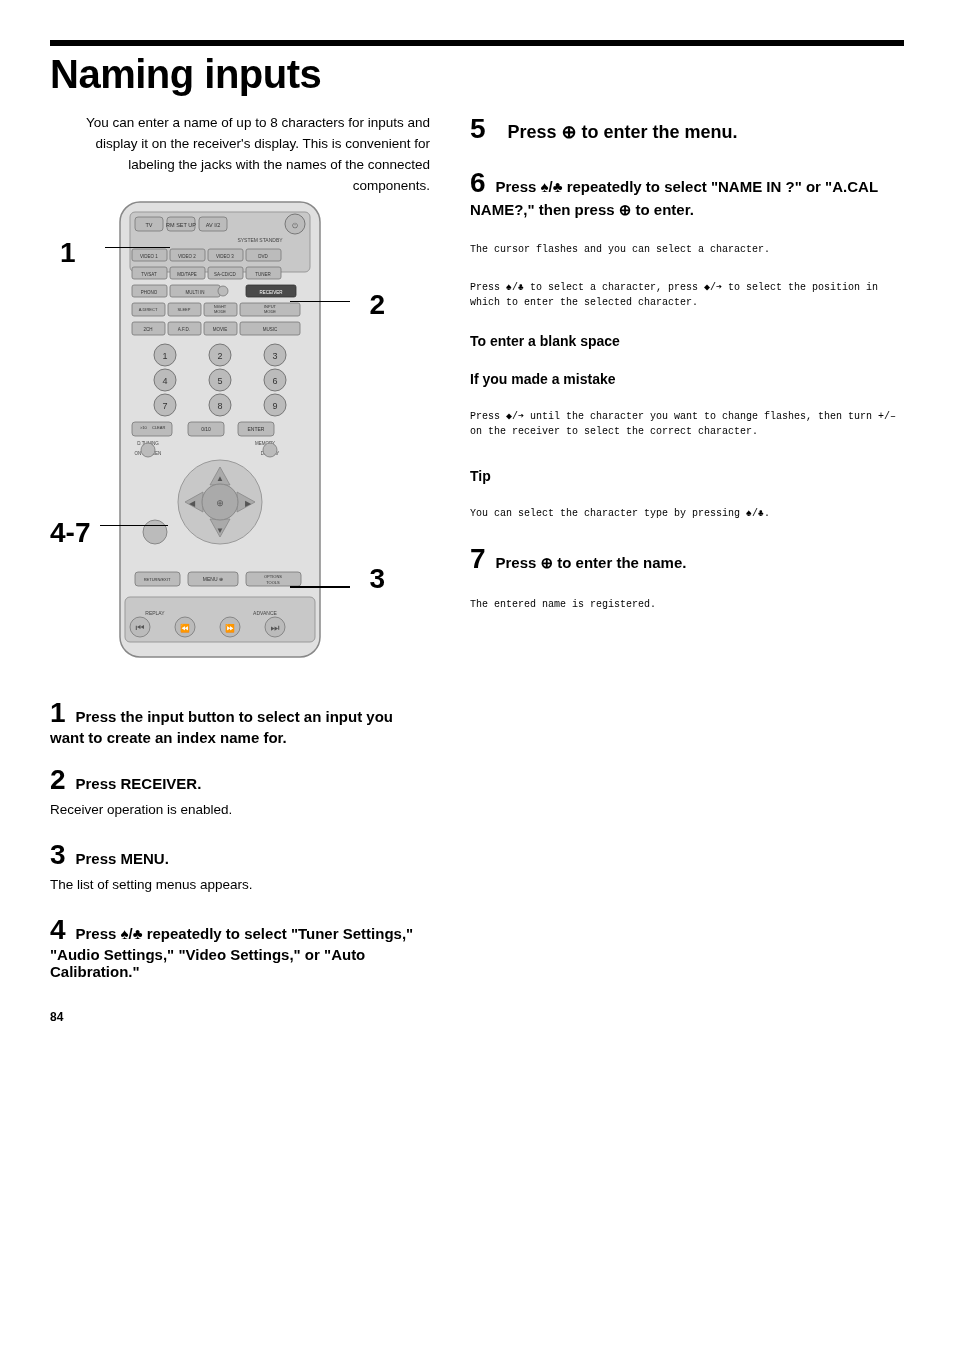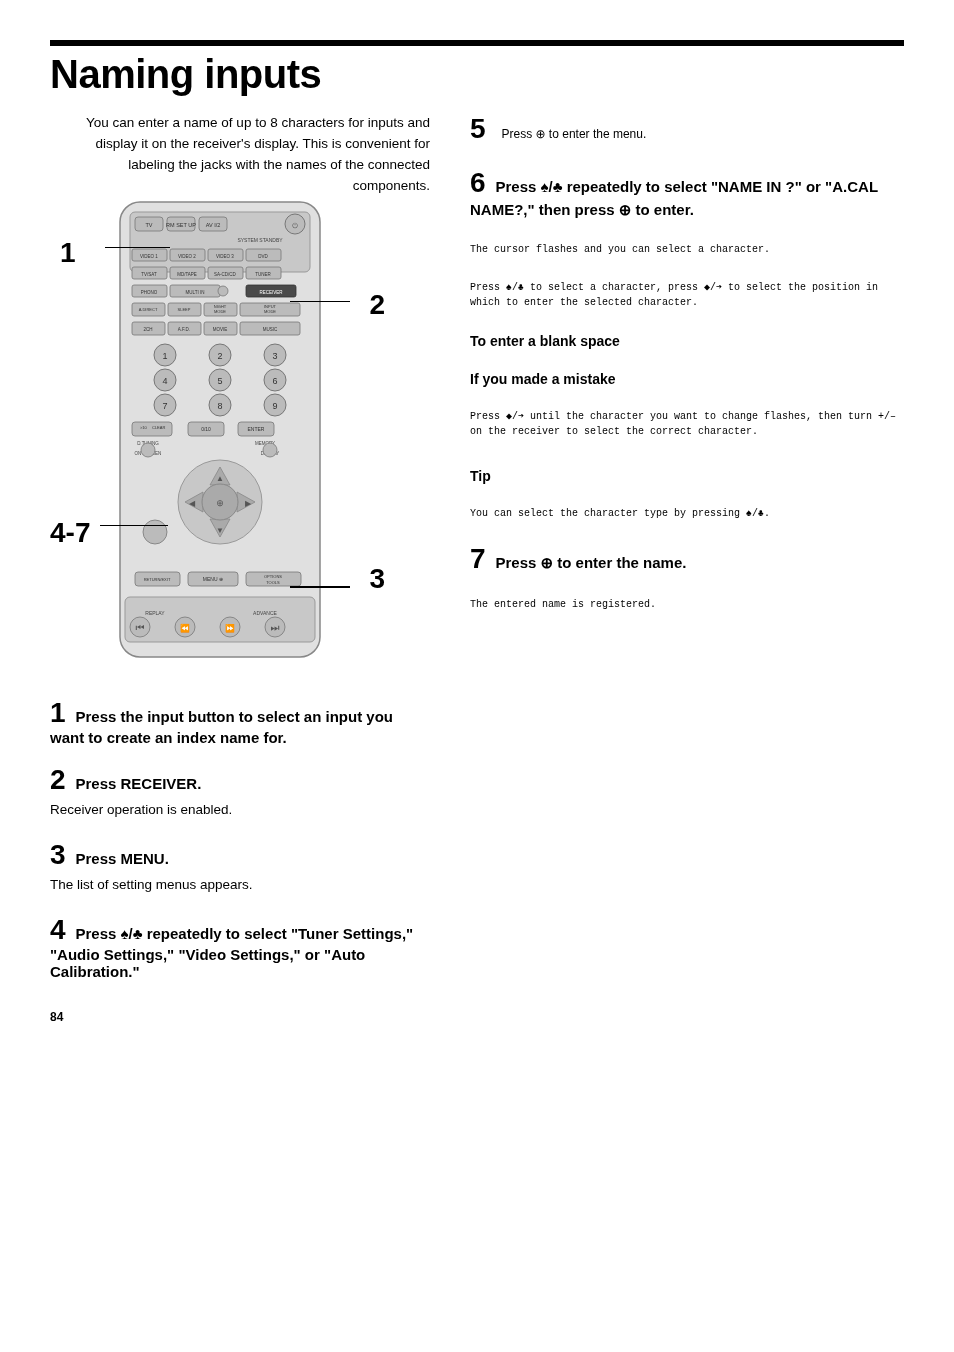--- a/index.html
+++ b/index.html
@@ -298,21 +298,21 @@
 
     </div>
 
     <p class="page-num">84</p>
   </div>
 
   <div class="right-col">
 
     <div class="right-step-block">
       <span class="step-num-large">5</span>
-      <span class="right-step-heading" style="font-size:12px; font-weight:400; margin-left:12px;">Press ⊕ to enter the menu.</span>
+      <span class="right-step-heading" style="font-size:18px; font-weight:700; margin-left:18px;">Press ⊕ to enter the menu.</span>
     </div>
 
     <div class="right-step-block">
       <span class="step-num-large">6</span>
       <div class="right-step-heading" style="display:inline; margin-left:6px; font-size:15px; font-weight:700;">Press ♠/♣ repeatedly to select "NAME IN ?" or "A.CAL NAME?," then press ⊕ to enter.</div>
       <p class="right-step-body">The cursor flashes and you can select a character.</p>
       <p class="right-step-body">Press ♠/♣ to select a character, press ◆/➔ to select the position in which to enter the selected character.</p>
     </div>
 
     <div class="right-step-block">

